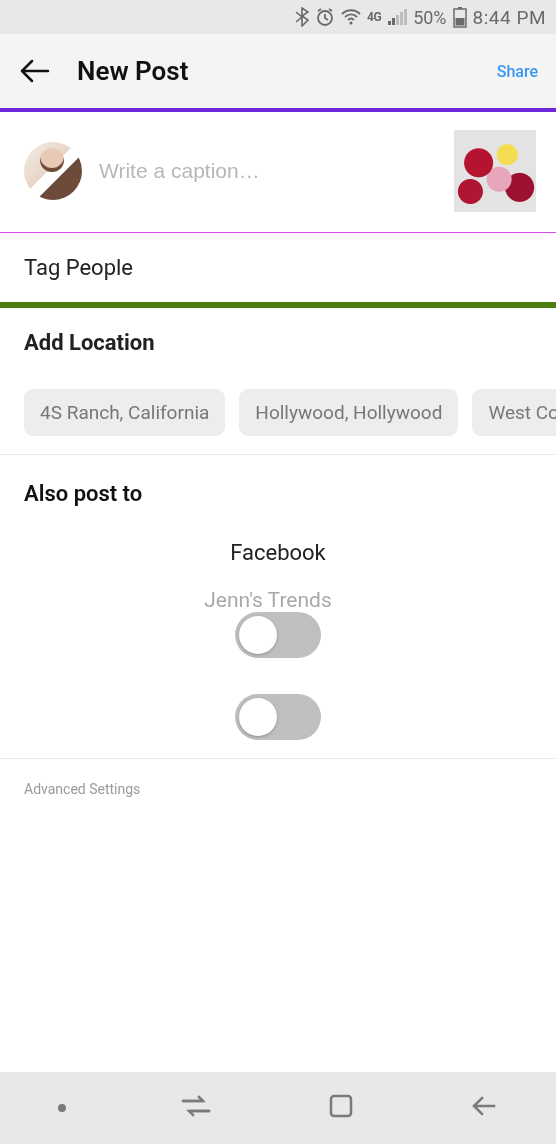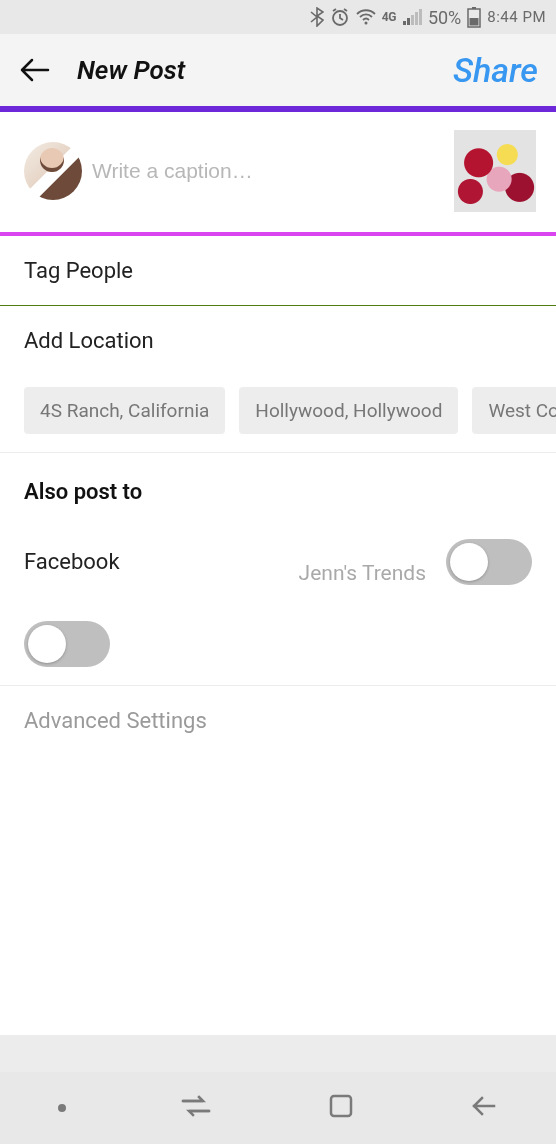--- a/index.html
+++ b/index.html
@@ -16,40 +16,39 @@
   background: #e8e8e8;
   display: flex;
   justify-content: flex-end;
   align-items: center;
   padding: 0 10px;
   gap: 6px;
   color: #6a6a6a;
   font-size: 18px;
 }
 .status-bar .icon { display: inline-flex; align-items: center; }
-.status-bar .time { font-size: 15px; letter-spacing: 0.5px; }
+.status-bar .time { font-size: 19px; letter-spacing: 0.5px; }
 .header {
   height: 78px;
   background: #f4f4f4;
-  border-bottom: 6px solid #6d28d9;
+  border-bottom: 4px solid #6d28d9;
   display: flex;
   align-items: center;
   padding: 0 18px;
-  font-style: italic;
 }
 .header .back { width: 45px; display: flex; align-items: center; }
 .header .title { font-size: 26px; font-weight: 600; color: #111; flex: 1; padding-left: 14px; }
-.header .share { font-size: 34px; color: #3897f0; font-weight: 500; }
+.header .share { font-size: 16px; color: #3897f0; font-weight: 500; }
 .content { background: #fff; }
 .caption-row {
   display: flex;
   align-items: center;
   padding: 18px 20px 20px 24px;
-  gap: 10px;
-  border-bottom: 4px solid #d946ef;
+  gap: 17px;
+  border-bottom: 1px solid #d946ef;
 }
 .avatar {
   width: 58px; height: 58px; border-radius: 50%;
   background: linear-gradient(135deg, #f3ece4 0%, #e7d6c8 45%, #fff 46%, #fff 60%, #6d4a3a 61%, #6d4a3a 100%);
   position: relative;
   overflow: hidden;
   flex-shrink: 0;
 }
 .avatar::before{
   content:"";position:absolute;top:6px;left:16px;width:24px;height:24px;border-radius:50%;
@@ -68,21 +67,21 @@
   background:
     radial-gradient(circle at 30% 40%, #b51431 0 14px, transparent 15px),
     radial-gradient(circle at 65% 30%, #f5dc52 0 10px, transparent 11px),
     radial-gradient(circle at 55% 60%, #e7a6bb 0 12px, transparent 13px),
     radial-gradient(circle at 80% 70%, #9c1130 0 14px, transparent 15px),
     radial-gradient(circle at 20% 75%, #b01634 0 12px, transparent 13px),
     #e3e3e3;
 }
 .row {
   padding: 22px 24px;
-  border-bottom: 1px solid #4d7c0f;
+  border-bottom: 6px solid #4d7c0f;
   font-size: 22px;
   color: #222;
 }
 .section-header {
   padding: 26px 33px 16px 24px;
   font-size: 22px;
   font-weight: 600;
   color: #111;
   background:#fff;
 }
@@ -92,62 +91,63 @@
   padding: 12px 24px 18px 24px;
   overflow: hidden;
   background:#fff;
   border-bottom: 1px solid #ececec;
 }
 .chip {
   background: #ededed;
   color: #777;
   font-size: 19px;
   padding: 12px 16px;
-  border-radius: 4px;
+  border-radius: 9px;
   white-space: nowrap;
   flex-shrink: 0;
 }
 .share-row {
   display: flex;
   align-items: center;
   padding: 18px 24px;
   background:#fff;
+  flex-direction:column;
 }
 .share-row .name { font-size: 22px; color: #222; flex: 1; }
 .share-row .account { font-size: 21px; color: #a9a9a9; margin-right: 20px; margin-top: 23px; }
 .toggle {
   width: 86px; height: 46px; border-radius: 23px;
   background: #bfbfbf; position: relative; flex-shrink: 0;
 }
 .toggle .knob {
   position: absolute; top: 4px; left: 4px;
   width: 38px; height: 38px; border-radius: 50%;
   background: #fff;
   box-shadow: 0 1px 3px rgba(0,0,0,0.25);
 }
 .advanced {
   padding: 22px 24px;
-  font-size: 22px;
+  font-size: 14px;
   color: #9a9a9a;
   border-top: 1px solid #ececec;
   background:#fff;
 }
 .navbar {
   position: absolute;
   bottom: 0; left: 0; right: 0;
   height: 72px;
   background: #e8e8e8;
   display: flex;
   align-items: center;
   justify-content: space-around;
   color: #7a7a7a;
 }
 .navbar .dot { width: 8px; height: 8px; border-radius: 50%; background: #7a7a7a; }
 .white-fill{background:#fff;height:280px;}
-.add-location-block{border-bottom:none;}
+.add-location-block{border-bottom:none;font-weight:bold;}
 </style>
 </head>
 <body>
 
 <div class="status-bar">
   <span class="icon">
     <svg width="14" height="20" viewBox="0 0 14 20">
         <path d="M7 1v18l6-6-6-4 6-4-6-4zM1 5l6 5-6 5" stroke="#6a6a6a" stroke-width="1.6" fill="none"></path>
       </svg>
   </span>

